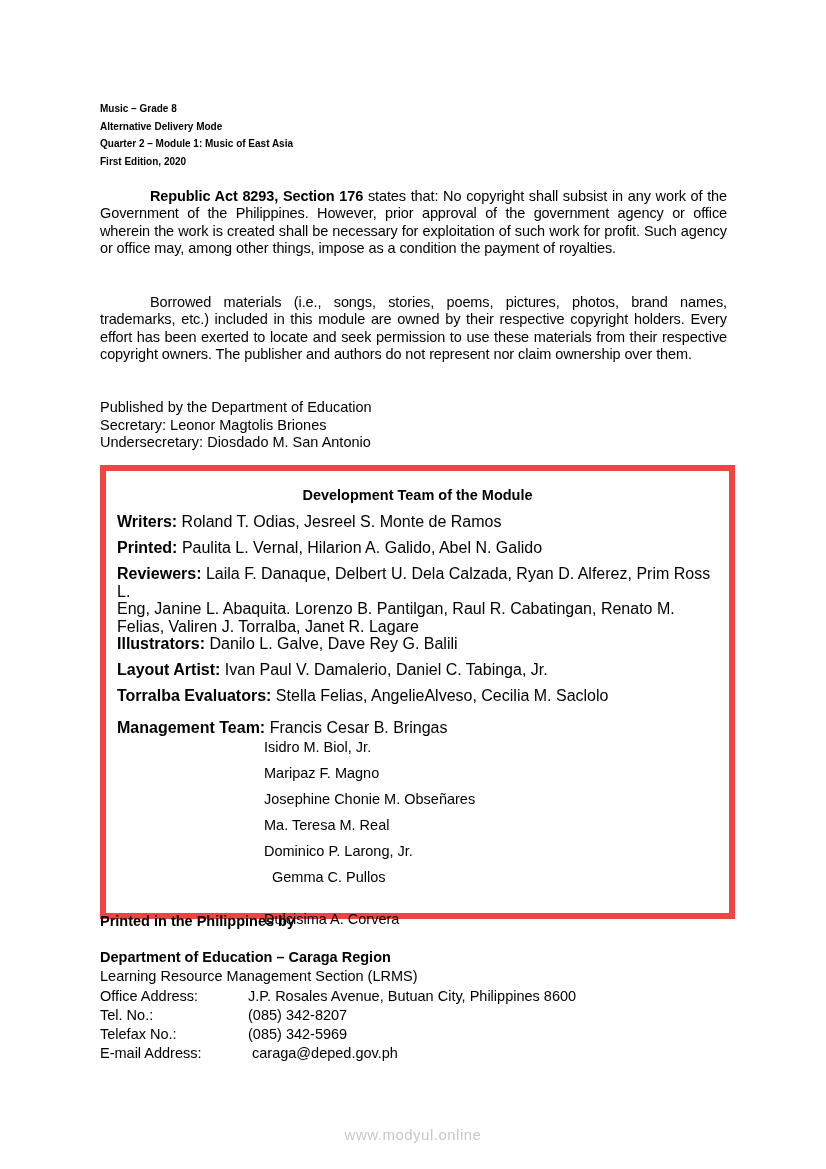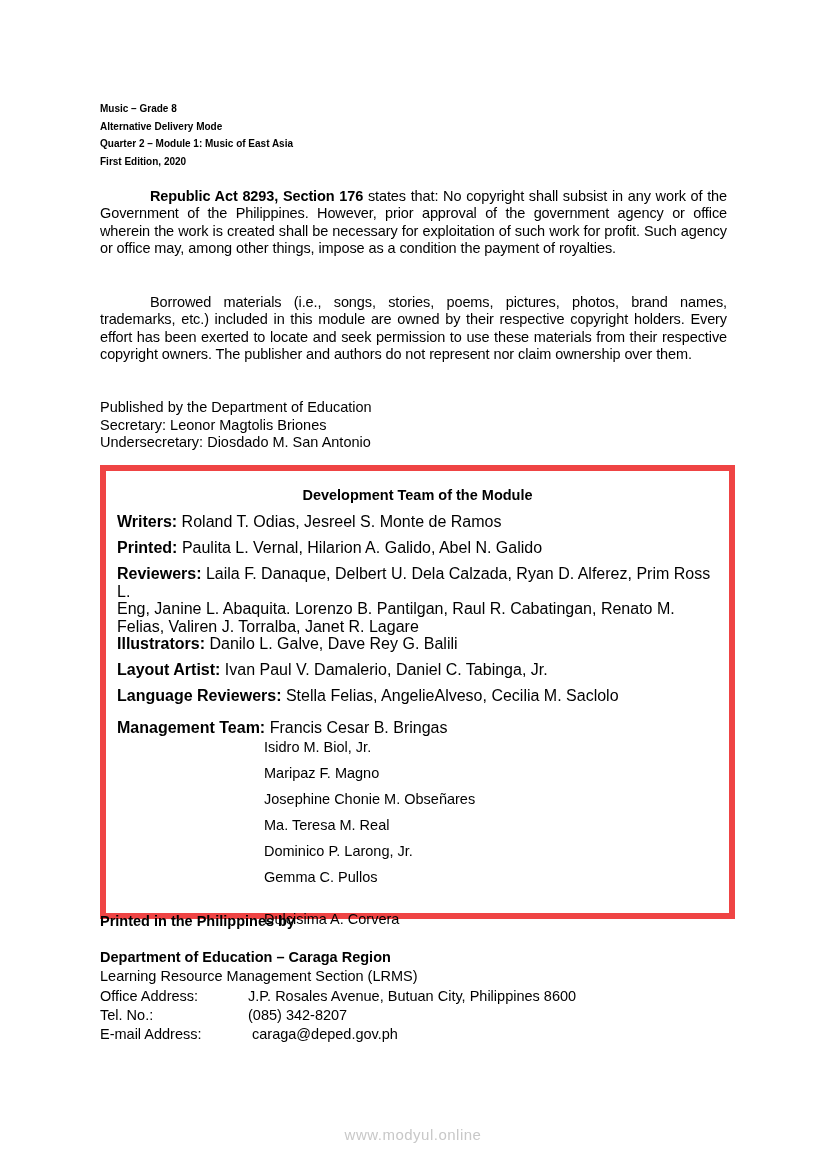--- a/index.html
+++ b/index.html
@@ -47,35 +47,36 @@
 
   <div class="row" style="top:42px;"><b>Writers:</b><span> Roland T. Odias, Jesreel S. Monte de Ramos</span></div>
   <div class="row" style="top:68px;"><b>Printed:</b><span> Paulita L. Vernal, Hilarion A. Galido, Abel N. Galido</span></div>
   <div class="row" style="top:94px;">
     <div><b>Reviewers:</b><span> Laila F. Danaque, Delbert U. Dela Calzada, Ryan D. Alferez, Prim Ross L.</span></div>
     <div>Eng, Janine L. Abaquita. Lorenzo B. Pantilgan, Raul R. Cabatingan, Renato M.</div>
     <div>Felias, Valiren J. Torralba, Janet R. Lagare</div>
   </div>
   <div class="row" style="top:164px;"><b>Illustrators:</b><span> Danilo L. Galve, Dave Rey G. Balili</span></div>
   <div class="row" style="top:190px;"><b>Layout Artist:</b><span> Ivan Paul V. Damalerio, Daniel C. Tabinga, Jr.</span></div>
-  <div class="row" style="top:216px;"><b>Language Reviewers:</b><span> Stella Felias, AngelieAlveso, Cecilia M. Saclolo</span></div>
+  <div class="row" style="top:216px;"><b>Torralba Evaluators:</b><span> Stella Felias, AngelieAlveso, Cecilia M. Saclolo</span></div>
   <div class="row" style="top:248px;"><b>Management Team:</b><span> Francis Cesar B. Bringas</span></div>
 
   <div class="mgmt-name" style="top:268px;">Isidro M. Biol, Jr.</div>
   <div class="mgmt-name" style="top:294px;">Maripaz F. Magno</div>
   <div class="mgmt-name" style="top:320px;">Josephine Chonie M. Obseñares</div>
   <div class="mgmt-name" style="top:346px;">Ma. Teresa M. Real</div>
   <div class="mgmt-name" style="top:372px;">Dominico P. Larong, Jr.</div>
-  <div class="mgmt-name" style="top:398px;">Gemma C. Pullos</div>
+  <div class="mgmt-name" style="top:398px;margin-left:8px;">Gemma C. Pullos</div>
   <div class="mgmt-name" style="top:424px;margin-top:16px;">Dulcisima A. Corvera</div>
 </div>
 
 <div class="abs printed">Printed in the Philippines by</div>
 
 <div class="abs deped">
   <div style="font-weight:bold;">Department of Education – Caraga Region</div>
   <div>Learning Resource Management Section (LRMS)</div>
   <div><span class="lbl">Office Address:</span><span>J.P. Rosales Avenue, Butuan City, Philippines 8600</span></div>
   <div><span class="lbl">Tel. No.:</span><span>(085) 342-8207</span></div>
+  <div><span class="lbl">Telefax No.:</span><span>(085) 342-5969</span></div>
   <div><span class="lbl">E-mail Address:</span><span> caraga@deped.gov.ph</span></div>
 </div>
 
 <div class="abs watermark">www.modyul.online</div>
 
 </body></html>

